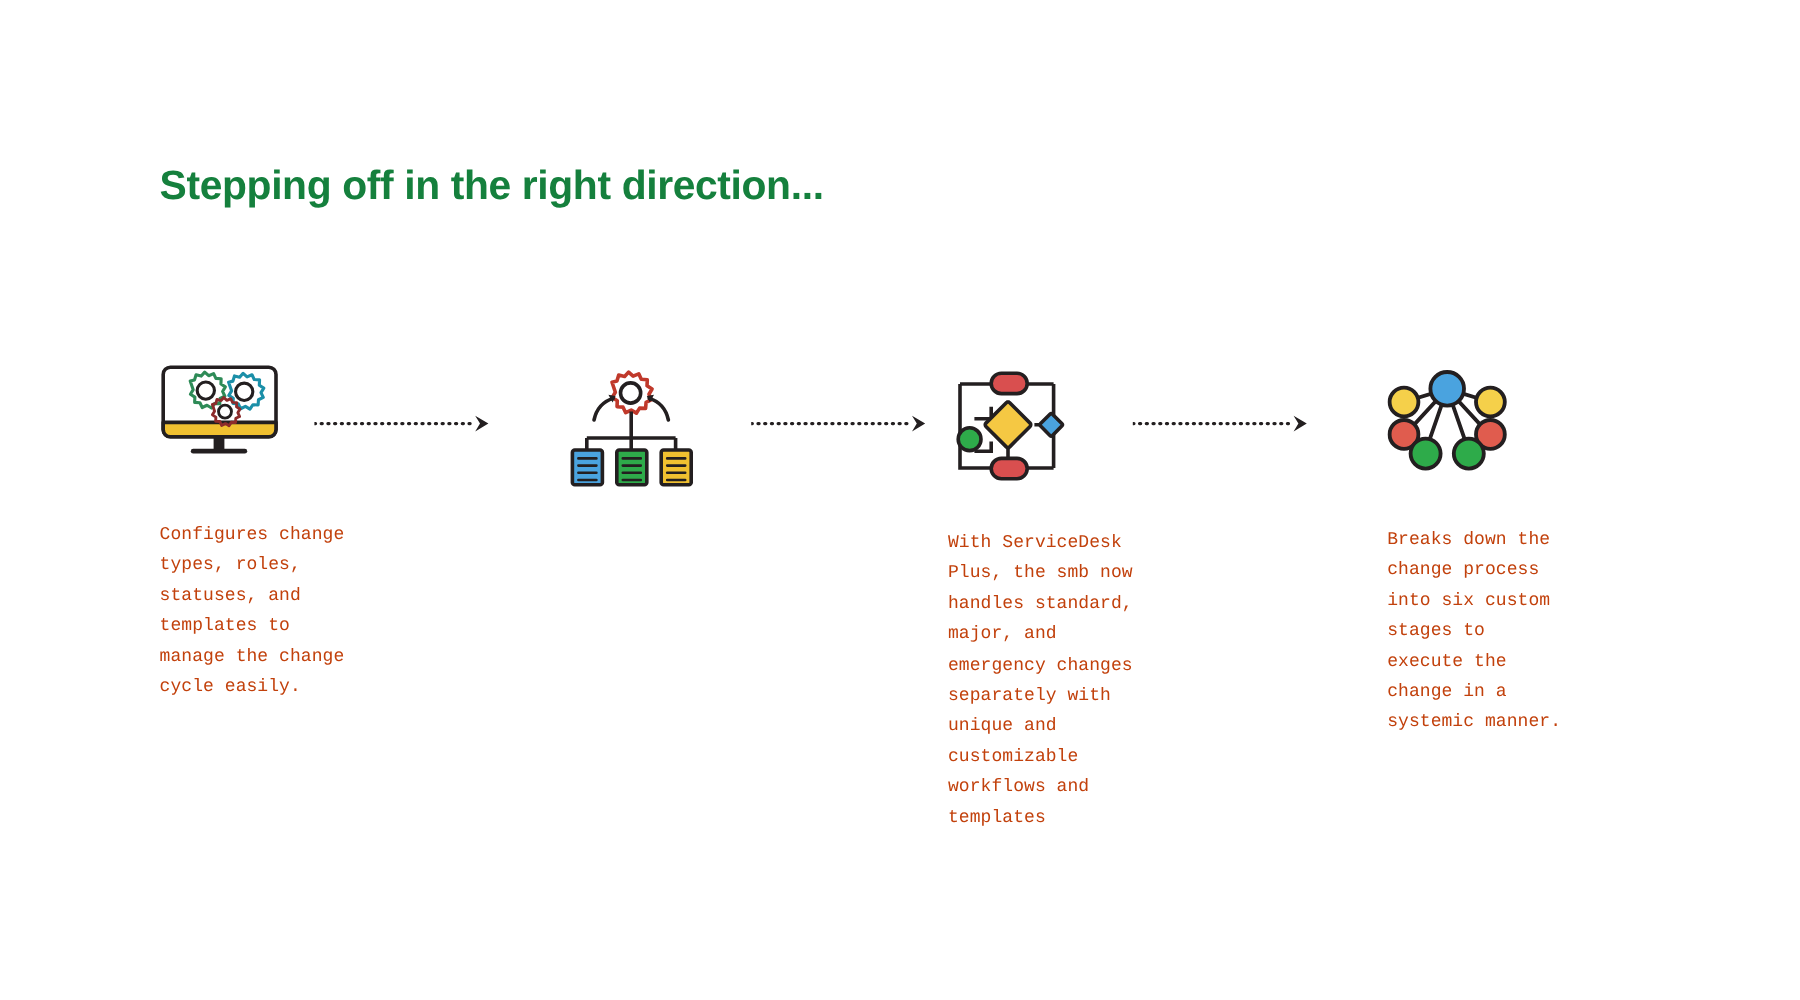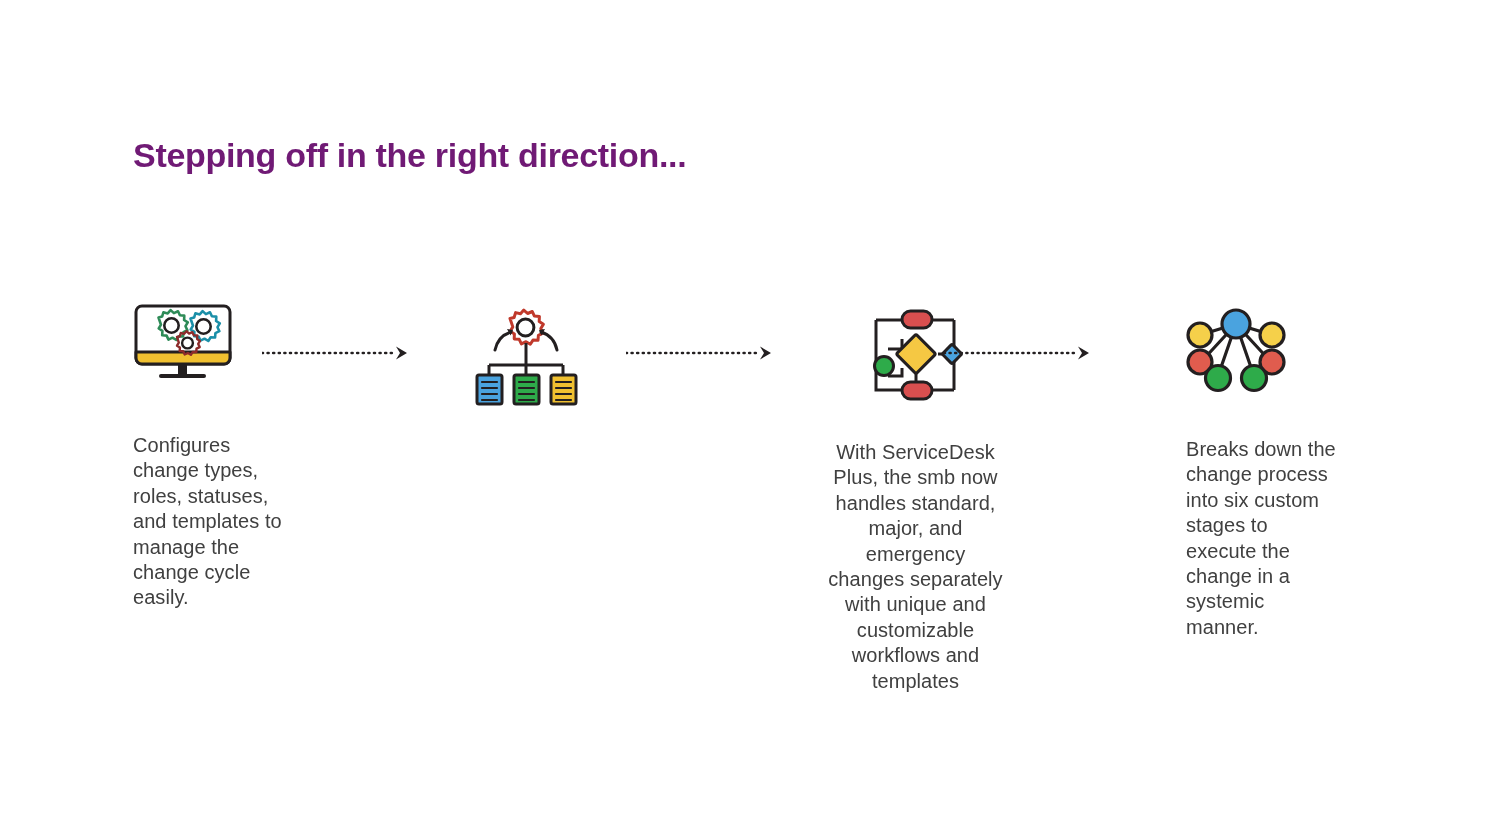--- a/index.html
+++ b/index.html
@@ -20,55 +20,56 @@
     inset: 0;
     background: #ffffff;
   }
   .slide-title {
     position: absolute;
     left: 133px;
     top: 136px;
     font-size: 34px;
     font-weight: bold;
     letter-spacing: -0.3px;
-    color: #701a75;
+    color: #15803d;
     white-space: nowrap;
   }
   .steps {
     position: absolute;
     left: 0;
     top: 300px;
     width: 1500px;
     height: 480px;
   }
   .step {
     position: absolute;
     top: 0;
     width: 175px;
   }
   .step-1 { left: 133px; }
   .step-2 { left: 471px; }
-  .step-3 { left: 828px; text-align: center; }
-  .step-4 { left: 1156px; margin-left: 30px; }
+  .step-3 { left: 790px; }
+  .step-4 { left: 1156px; }
 
   .step-icon {
     height: 110px;
     display: block;
   }
   .step-1 .step-icon { padding-top: 4px; }
   .step-2 .step-icon { padding-top: 0px; }
   .step-3 .step-icon { padding-top: 4px; }
   .step-4 .step-icon { padding-top: 2px; }
 
   .step-text {
-    font-size: 20px;
+    font-size: 15px;
     line-height: 25.4px;
-    color: #404040;
+    color: #c2410c;
     width: 160px;
     letter-spacing: 0.05px;
+    font-family: Liberation Mono, monospace;
   }
   .step-1 .step-text { margin-top: 19px; }
   .step-2 .step-text { margin-top: 25px; }
   .step-3 .step-text { margin-top: 26px; width: 175px; }
   .step-4 .step-text { margin-top: 25px; width: 152px; }
 
   .connector {
     position: absolute;
     top: 45px;
     width: 150px;

